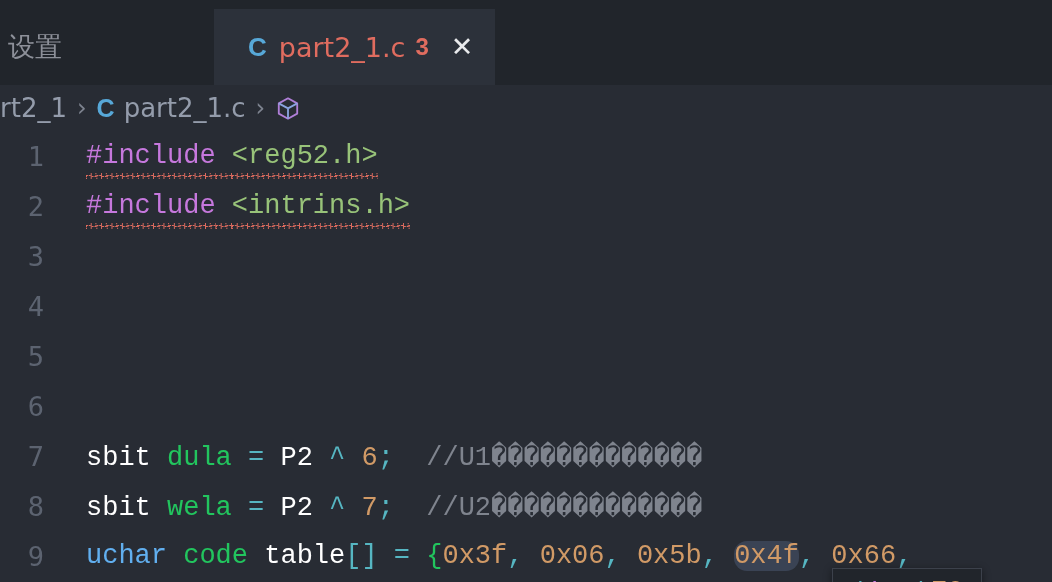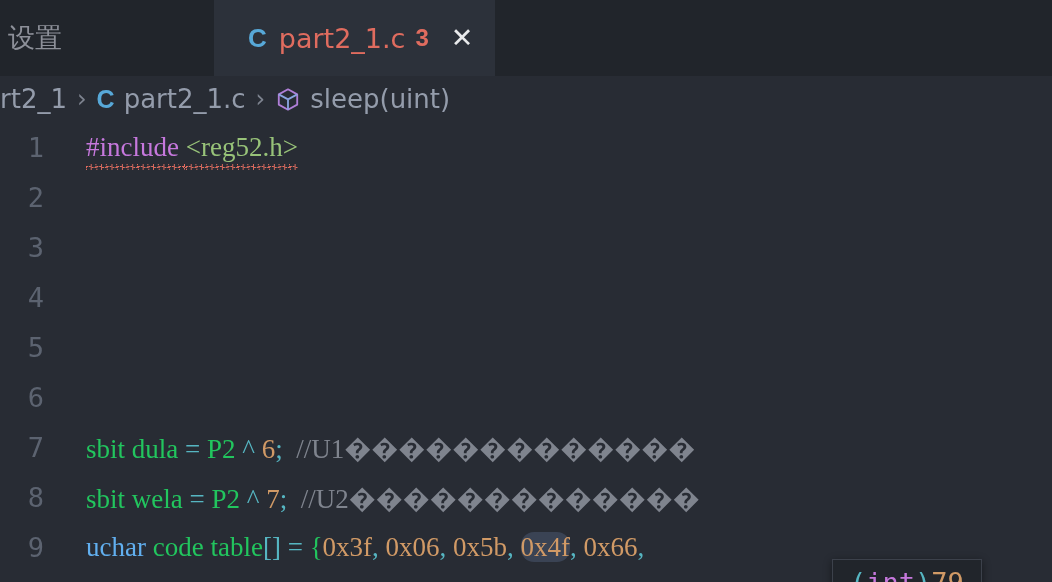--- a/index.html
+++ b/index.html
@@ -11,20 +11,21 @@
     background: #21252b;
     font-family: "DejaVu Sans", sans-serif;
   }
 
   
   .tabbar {
     display: flex;
     height: 76px;
     background: #21252b;
     align-items: center;
+    margin-top: 9px;
   }
 
   .tab {
     display: flex;
     align-items: center;
     height: 76px;
     padding: 0 20px;
     font-size: 27px;
     white-space: nowrap;
     position: relative;
@@ -128,29 +129,29 @@
     flex: 0 0 56px;
     font-family: "DejaVu Sans Mono", monospace;
   }
 
   .code {
     font-size: 27px;
     white-space: pre;
     position: relative;
     padding-left: 30px;
     letter-spacing: 0px;
-    font-family: Liberation Serif, serif;
+    font-family: Liberation Mono, monospace;
   }
 
   
   .t-pp      { color: #c678dd; }  
   .t-hdr     { color: #98c379; }  
   .t-kw      { color: #c678dd; }  
   .t-type    { color: #61afef; }  
-  .t-plain   { color: #22c55e; }
+  .t-plain   { color: #ffffff; }
   .t-cmt     { color: #7f848e; font-style: normal; }
   .t-num     { color: #d19a66; }
   .t-var     { color: #22c55e; }
   .t-op      { color: #56b6c2; }
 
   
   .squiggle {
     position: relative;
   }
   .squiggle::after {
@@ -224,33 +225,33 @@
 
   <div class="bc-seg">
     <span class="cube-icon">
       <svg width="26" height="27" viewBox="0 0 24 24" fill="none" stroke="#b07fd8" stroke-width="1.7" stroke-linejoin="round">
         <path d="M12 2.6 L20.5 7.3 L20.5 16.7 L12 21.4 L3.5 16.7 L3.5 7.3 Z"></path>
         <path d="M12 11.9 L20.5 7.3" stroke="#8aa4e0"></path>
         <path d="M12 11.9 L3.5 7.3" stroke="#8aa4e0"></path>
         <path d="M12 11.9 L12 21.4" stroke="#8aa4e0"></path>
       </svg>
     </span>
-    <span class="bc-text">sleep(uint)</span>
   </div>
 
 </div>
 
 <div class="editor">
   <div id="code-lines">
       <div class="code-line">
         <div class="gutter">1</div>
         <div class="code"><span class="t-pp squiggle">#include</span><span class="t-plain squiggle"> </span><span class="t-hdr squiggle">&lt;reg52.h&gt;</span></div>
       </div>
       <div class="code-line">
         <div class="gutter">2</div>
+        <div class="code"><span class="t-pp squiggle">#include</span><span class="t-plain squiggle"> </span><span class="t-hdr squiggle">&lt;intrins.h&gt;</span></div>
       </div>
       <div class="code-line">
         <div class="gutter">3</div>
         <div class="code"></div>
       </div>
       <div class="code-line">
         <div class="gutter">4</div>
       </div>
       <div class="code-line">
         <div class="gutter">5</div>

